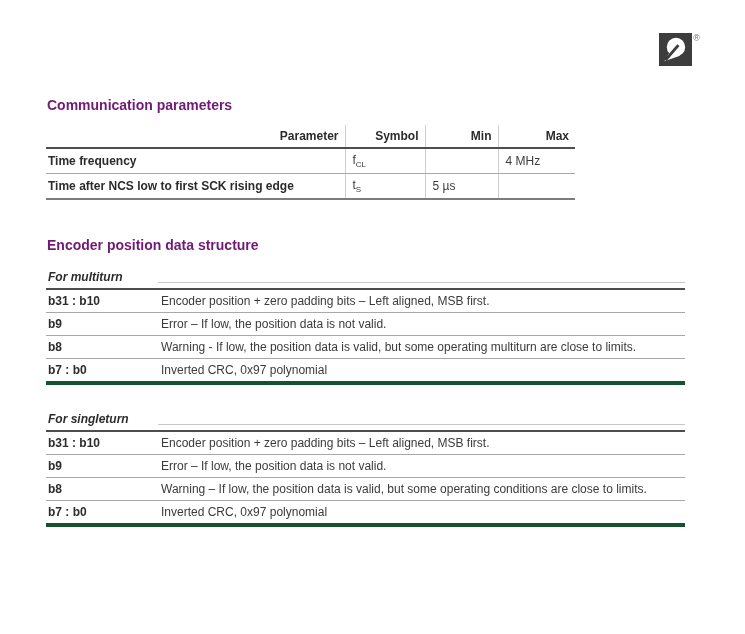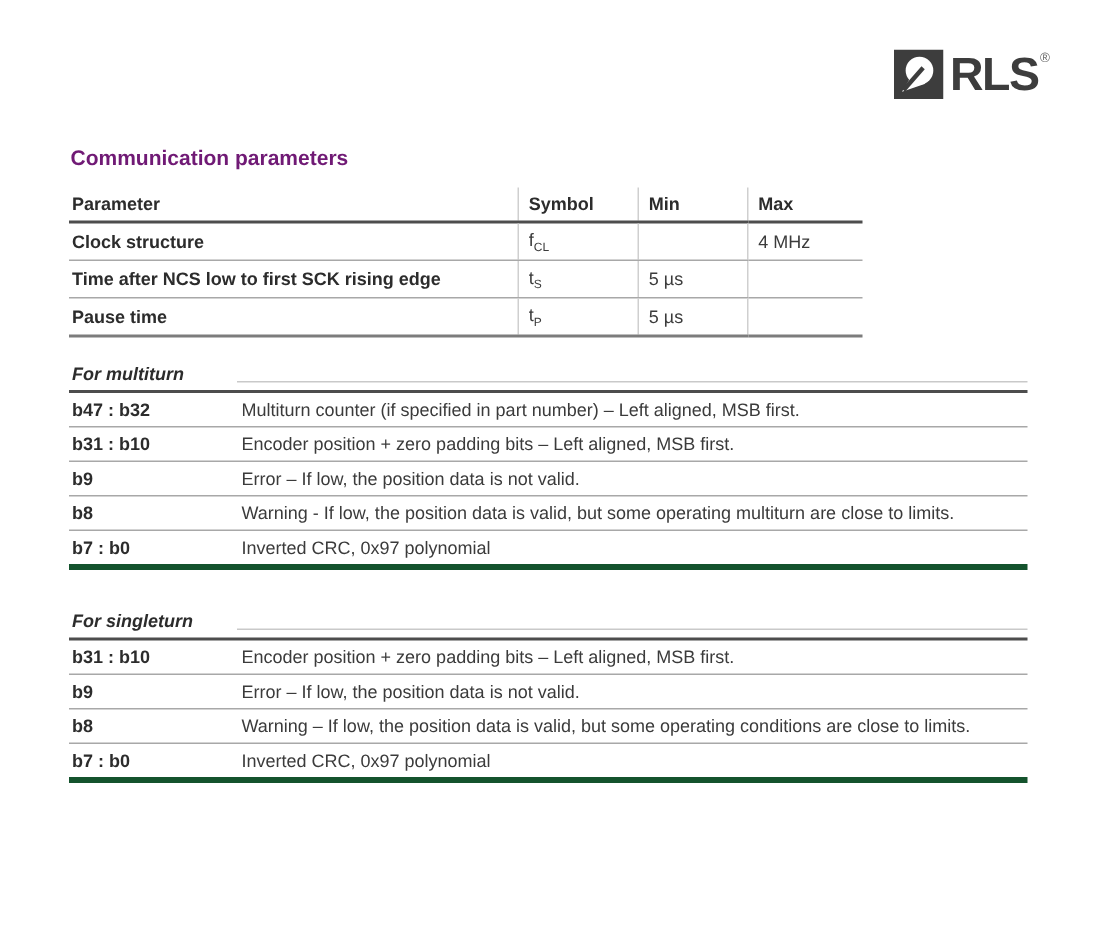--- a/index.html
+++ b/index.html
@@ -73,20 +73,21 @@
     margin: 12px 0 0 46px;
   }
   .comm-table col.c-param  { width: 299px; }
   .comm-table col.c-symbol { width: 80px; }
   .comm-table col.c-min    { width: 73px; }
   .comm-table col.c-max    { width: 77px; }
   .comm-table thead th {
     font-weight: 700;
     color: #2c2c2c;
     border-bottom: 2px solid #4d4d4d;
+    text-align: right;
   }
   .comm-table td { border-bottom: 1px solid #a8a8a8; }
   .comm-table tbody tr:last-child td { border-bottom: 2px solid #7c7c7c; }
   .comm-table th:not(:first-child),
   .comm-table td:not(:first-child) { border-left: 1px solid #cfcfcf; }
   .comm-table th:first-child, .comm-table td:first-child { padding-left: 2px; }
   .comm-table td.param-cell { font-weight: 700; color: #2c2c2c; }
   .comm-table sub {
     font-size: 8px;
     vertical-align: baseline;
@@ -128,21 +129,20 @@
 <div class="page">
 
   <div class="top-bar">
     <div class="logo">
       <svg width="33" height="33" viewBox="0 0 34 34" aria-hidden="true">
         <rect x="0" y="0" width="34" height="34" fill="#3d3d3d"></rect>
         <circle cx="17.5" cy="14.5" r="9.5" fill="#ffffff"></circle>
         <polygon points="5.5,29 13,16.5 21.5,23.5" fill="#ffffff"></polygon>
         <line x1="6.5" y1="28" x2="20" y2="12.5" stroke="#3d3d3d" stroke-width="3"></line>
       </svg>
-      <span class="logo-text">RLS</span>
       <span class="logo-reg">®</span>
     </div>
   </div>
 
 
   <h2 class="section-heading" id="comm-heading">Communication parameters</h2>
 
   <table class="comm-table">
     <colgroup>
       <col class="c-param">
@@ -153,58 +153,49 @@
     <thead>
       <tr id="comm-head">
           <th>Parameter</th>
           <th>Symbol</th>
           <th>Min</th>
           <th>Max</th>
         </tr>
     </thead>
     <tbody id="comm-body">
         <tr>
-          <td class="param-cell">Clock structure</td>
+          <td class="param-cell">Time frequency</td>
           <td class="symbol-cell"><span>f</span><sub>CL</sub></td>
           <td></td>
           <td>4 MHz</td>
         </tr>
         <tr>
           <td class="param-cell">Time after NCS low to first SCK rising edge</td>
           <td class="symbol-cell"><span>t</span><sub>S</sub></td>
           <td>5 µs</td>
           <td></td>
         </tr>
-        <tr>
-          <td class="param-cell">Pause time</td>
-          <td class="symbol-cell"><span>t</span><sub>P</sub></td>
-          <td>5 µs</td>
-          <td></td>
-        </tr>
       </tbody>
   </table>
 
+  <h2 class="section-heading" id="encoder-heading">Encoder position data structure</h2>
 
   <div id="bits-tables">
       <table class="bits-table">
         <colgroup>
           <col class="c-bit">
           <col>
         </colgroup>
         <thead>
           <tr>
             <th>For multiturn</th>
             <th class="hdr-rest"></th>
           </tr>
         </thead>
         <tbody>
-          <tr>
-            <td class="bit-cell">b47 : b32</td>
-            <td class="desc-cell">Multiturn counter (if specified in part number) – Left aligned, MSB first.</td>
-          </tr>
           <tr>
             <td class="bit-cell">b31 : b10</td>
             <td class="desc-cell">Encoder position + zero padding bits – Left aligned, MSB first.</td>
           </tr>
           <tr>
             <td class="bit-cell">b9</td>
             <td class="desc-cell">Error – If low, the position data is not valid.</td>
           </tr>
           <tr>
             <td class="bit-cell">b8</td>

